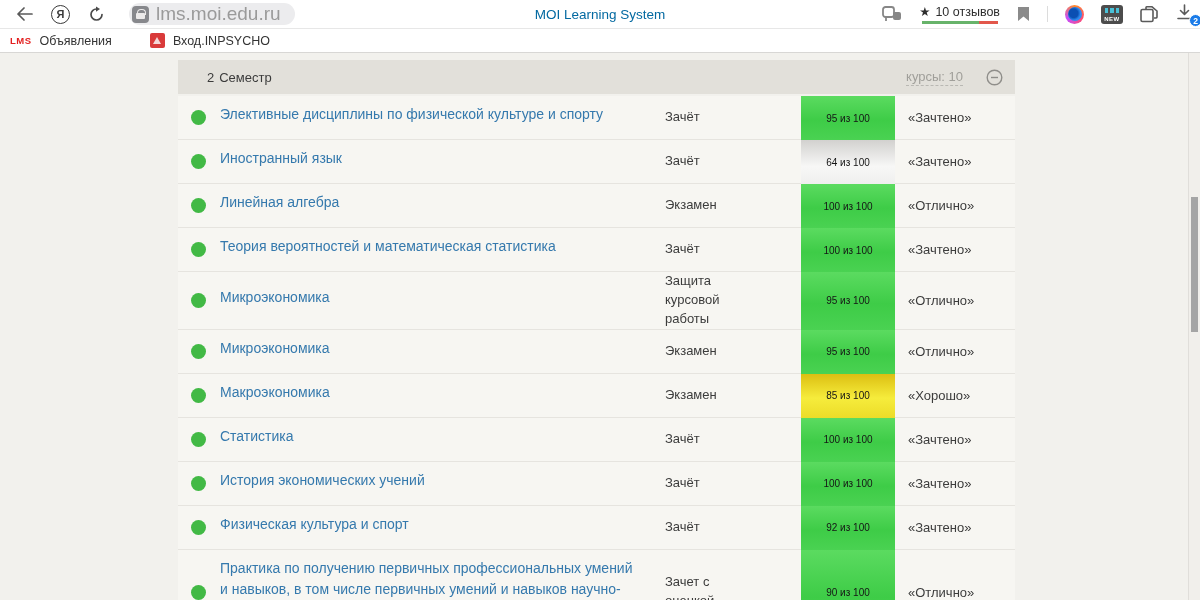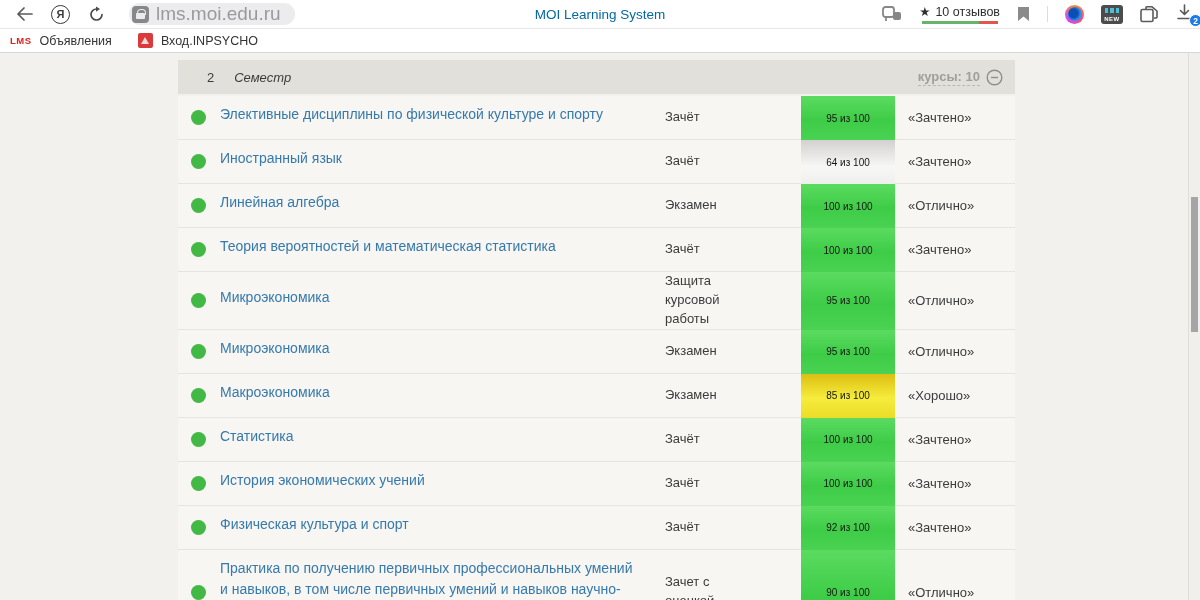--- a/index.html
+++ b/index.html
@@ -38,37 +38,37 @@
     padding-bottom:2px; position:relative; cursor:pointer; }
   .new-badge::before { content:""; position:absolute; top:3px; left:4px; width:14px; height:5px;
     background:linear-gradient(90deg,#49c1d8 0 3px,#4c4c4c 3px 5px,#49c1d8 5px 9px,#4c4c4c 9px 11px,#49c1d8 11px); }
   .new-text { font-size:6px; font-weight:bold; color:#fff; letter-spacing:.5px; }
   .dl-wrap { position:relative; width:20px; height:20px; cursor:pointer; }
   .dl-badge { position:absolute; right:-6px; bottom:-3px; width:13px; height:13px; border-radius:50%;
     background:#1a7be8; color:#fff; font-size:8.5px; font-weight:bold;
     display:flex; align-items:center; justify-content:center; border:1.5px solid #fff; }
 
   .bookmarks { height:24px; background:#fff; border-bottom:1px solid #d8d7d5;
-    display:flex; align-items:center; gap:26px; padding-left:10px; }
+    display:flex; align-items:center; gap:38px; padding-left:10px; }
   .bm-item { display:flex; align-items:center; gap:8px; cursor:pointer; }
   .bm-label { font-size:12.5px; color:#333; }
   .lms-logo { color:#e31f1f; font-size:9.5px; font-weight:bold; letter-spacing:.5px; }
   .emblem { width:15px; height:15px; background:#d93a3a; border-radius:2px;
     display:flex; align-items:center; justify-content:center; }
   .emblem::before { content:""; width:0; height:0; border-left:4px solid transparent;
     border-right:4px solid transparent; border-bottom:7px solid #f4d7d7; }
 
   
   .page { position:relative; height:547px; background:var(--page-bg); overflow:hidden; }
   .content { position:absolute; left:178px; top:7px; width:837px; }
 
   .sem-bar { height:34px; background:var(--bar-bg); display:flex; align-items:center;
     padding:0 12px 0 29px; color:#3b3b3b; font-size:13px; }
-  .sem-bar .sem-label { margin-left:20px;font-style:italic; }
-  .sem-right { margin-left:auto; display:flex; align-items:flex-end; gap:6px;font-weight:bold; }
+  .sem-bar .sem-label { margin-left:5px; }
+  .sem-right { margin-left:auto; display:flex; align-items:flex-end; gap:23px; }
   .courses-count { font-size:13px; color:var(--muted); border-bottom:1px dashed #b9b8b3;
     padding-bottom:1px; cursor:pointer; }
   .toggle-icon { display:flex; cursor:pointer; }
   .sem-top { margin-bottom:2px; }
   .sem-bottom { margin-top:2px; height:40px; align-items:flex-start; padding-top:9px; }
   .sem-bottom .sem-right { margin-top:1px; }
 
   .course-row { display:grid; grid-template-columns:42px 445px 108px 122px 120px;
     align-items:center; background:var(--row-bg); border-bottom:1px solid var(--sep);
     min-height:38px; }

